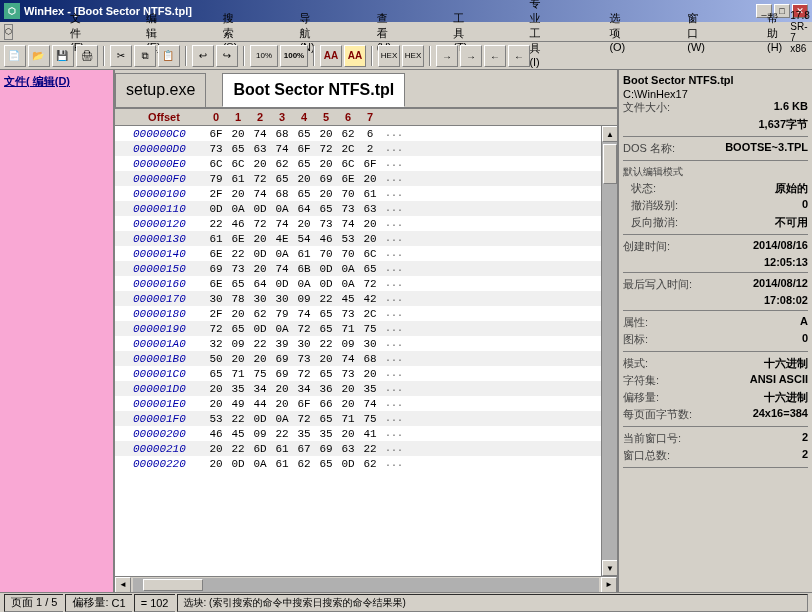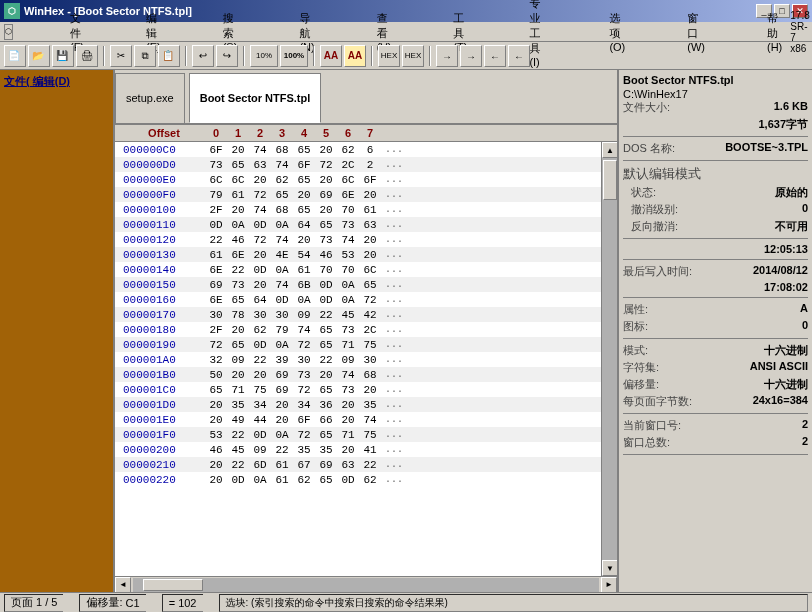--- a/index.html
+++ b/index.html
@@ -67,21 +67,21 @@
 
     
     .main-container {
       display: flex;
       height: calc(612px - 22px - 20px - 28px - 20px);
     }
 
     
     .left-sidebar {
       width: 115px;
-      background: #a16207;
+      background: #f9a8d4;
       border-right: 2px solid #808080;
       padding: 4px;
       font-size: 11px;
     }
     .sidebar-title {
       font-weight: bold;
       color: #000080;
       cursor: pointer;
       text-decoration: underline;
       font-size: 11px;
@@ -96,27 +96,27 @@
     }
 
     
     .tabs {
       display: flex;
       background: #d4d0c8;
       border-bottom: 2px solid #808080;
       padding-top: 3px;
     }
     .tab {
-      padding: 18px 10px;
+      padding: 7px 10px;
       border: 1px solid #808080;
       border-bottom: none;
       background: #d4d0c8;
       cursor: pointer;
-      font-size: 11px;
-      margin-right: 4px;
+      font-size: 16px;
+      margin-right: 16px;
     }
     .tab.active {
       background: #fff;
       border-bottom: 1px solid #fff;
       font-weight: bold;
       z-index: 1;
     }
 
     
     .hex-editor {
@@ -153,22 +153,23 @@
       display: flex;
       font-size: 11px;
       font-family: 'Courier New', monospace;
       height: 15px;
       align-items: center;
     }
     .hex-row:nth-child(even) { background: #f0f0f0; }
     .hex-addr {
       width: 90px;
       color: #0000aa;
-      padding-left: 8px;
+      padding-left: 18px;
       cursor: pointer;
+      font-style: italic;
     }
     .hex-byte {
       width: 22px;
       text-align: center;
       color: #000;
     }
     .hex-tail { color: #666; font-size: 10px; padding-left: 4px; }
 
     
     .right-panel {
@@ -191,21 +192,21 @@
     }
     .rp-row {
       display: flex;
       justify-content: space-between;
       margin-bottom: 2px;
       font-size: 11px;
     }
     .rp-label { color: #444; }
     .rp-value { color: #000; font-weight: bold; text-align: right; }
     .rp-divider { height: 1px; background: #808080; margin: 4px 0; }
-    .rp-section-label { color: #444; font-size: 13px; margin-bottom: 2px; }
+    .rp-section-label { color: #444; font-size: 10px; margin-bottom: 2px; }
     .rp-indent { padding-left: 8px; }
 
     
     .hex-scroll-container {
       flex: 1;
       overflow: hidden;
       position: relative;
       display: flex;
     }
     .hex-content {
@@ -243,21 +244,21 @@
 
     
     .status-bar {
       height: 20px;
       background: #d4d0c8;
       border-top: 1px solid #808080;
       display: flex;
       align-items: center;
       font-size: 11px;
       padding: 0 4px;
-      gap: 16px;
+      gap: 2px;
     }
     .status-segment {
       border: 1px inset #808080;
       padding: 0 6px;
       height: 18px;
       display: flex;
       align-items: center;
       font-size: 11px;
       border-right: none;
     }
@@ -717,20 +718,24 @@
       <span class="rp-value">0</span>
     </div>
     <div class="rp-row rp-indent">
       <span class="rp-label">反向撤消:</span>
       <span class="rp-value">不可用</span>
     </div>
 
     <div class="rp-divider"></div>
 
     <div class="rp-row">
+      <span class="rp-label">创建时间:</span>
+      <span class="rp-value">2014/08/16</span>
+    </div>
+    <div class="rp-row">
       <span class="rp-label"></span>
       <span class="rp-value">12:05:13</span>
     </div>
 
     <div class="rp-divider"></div>
 
     <div class="rp-row">
       <span class="rp-label">最后写入时间:</span>
       <span class="rp-value">2014/08/12</span>
     </div>

